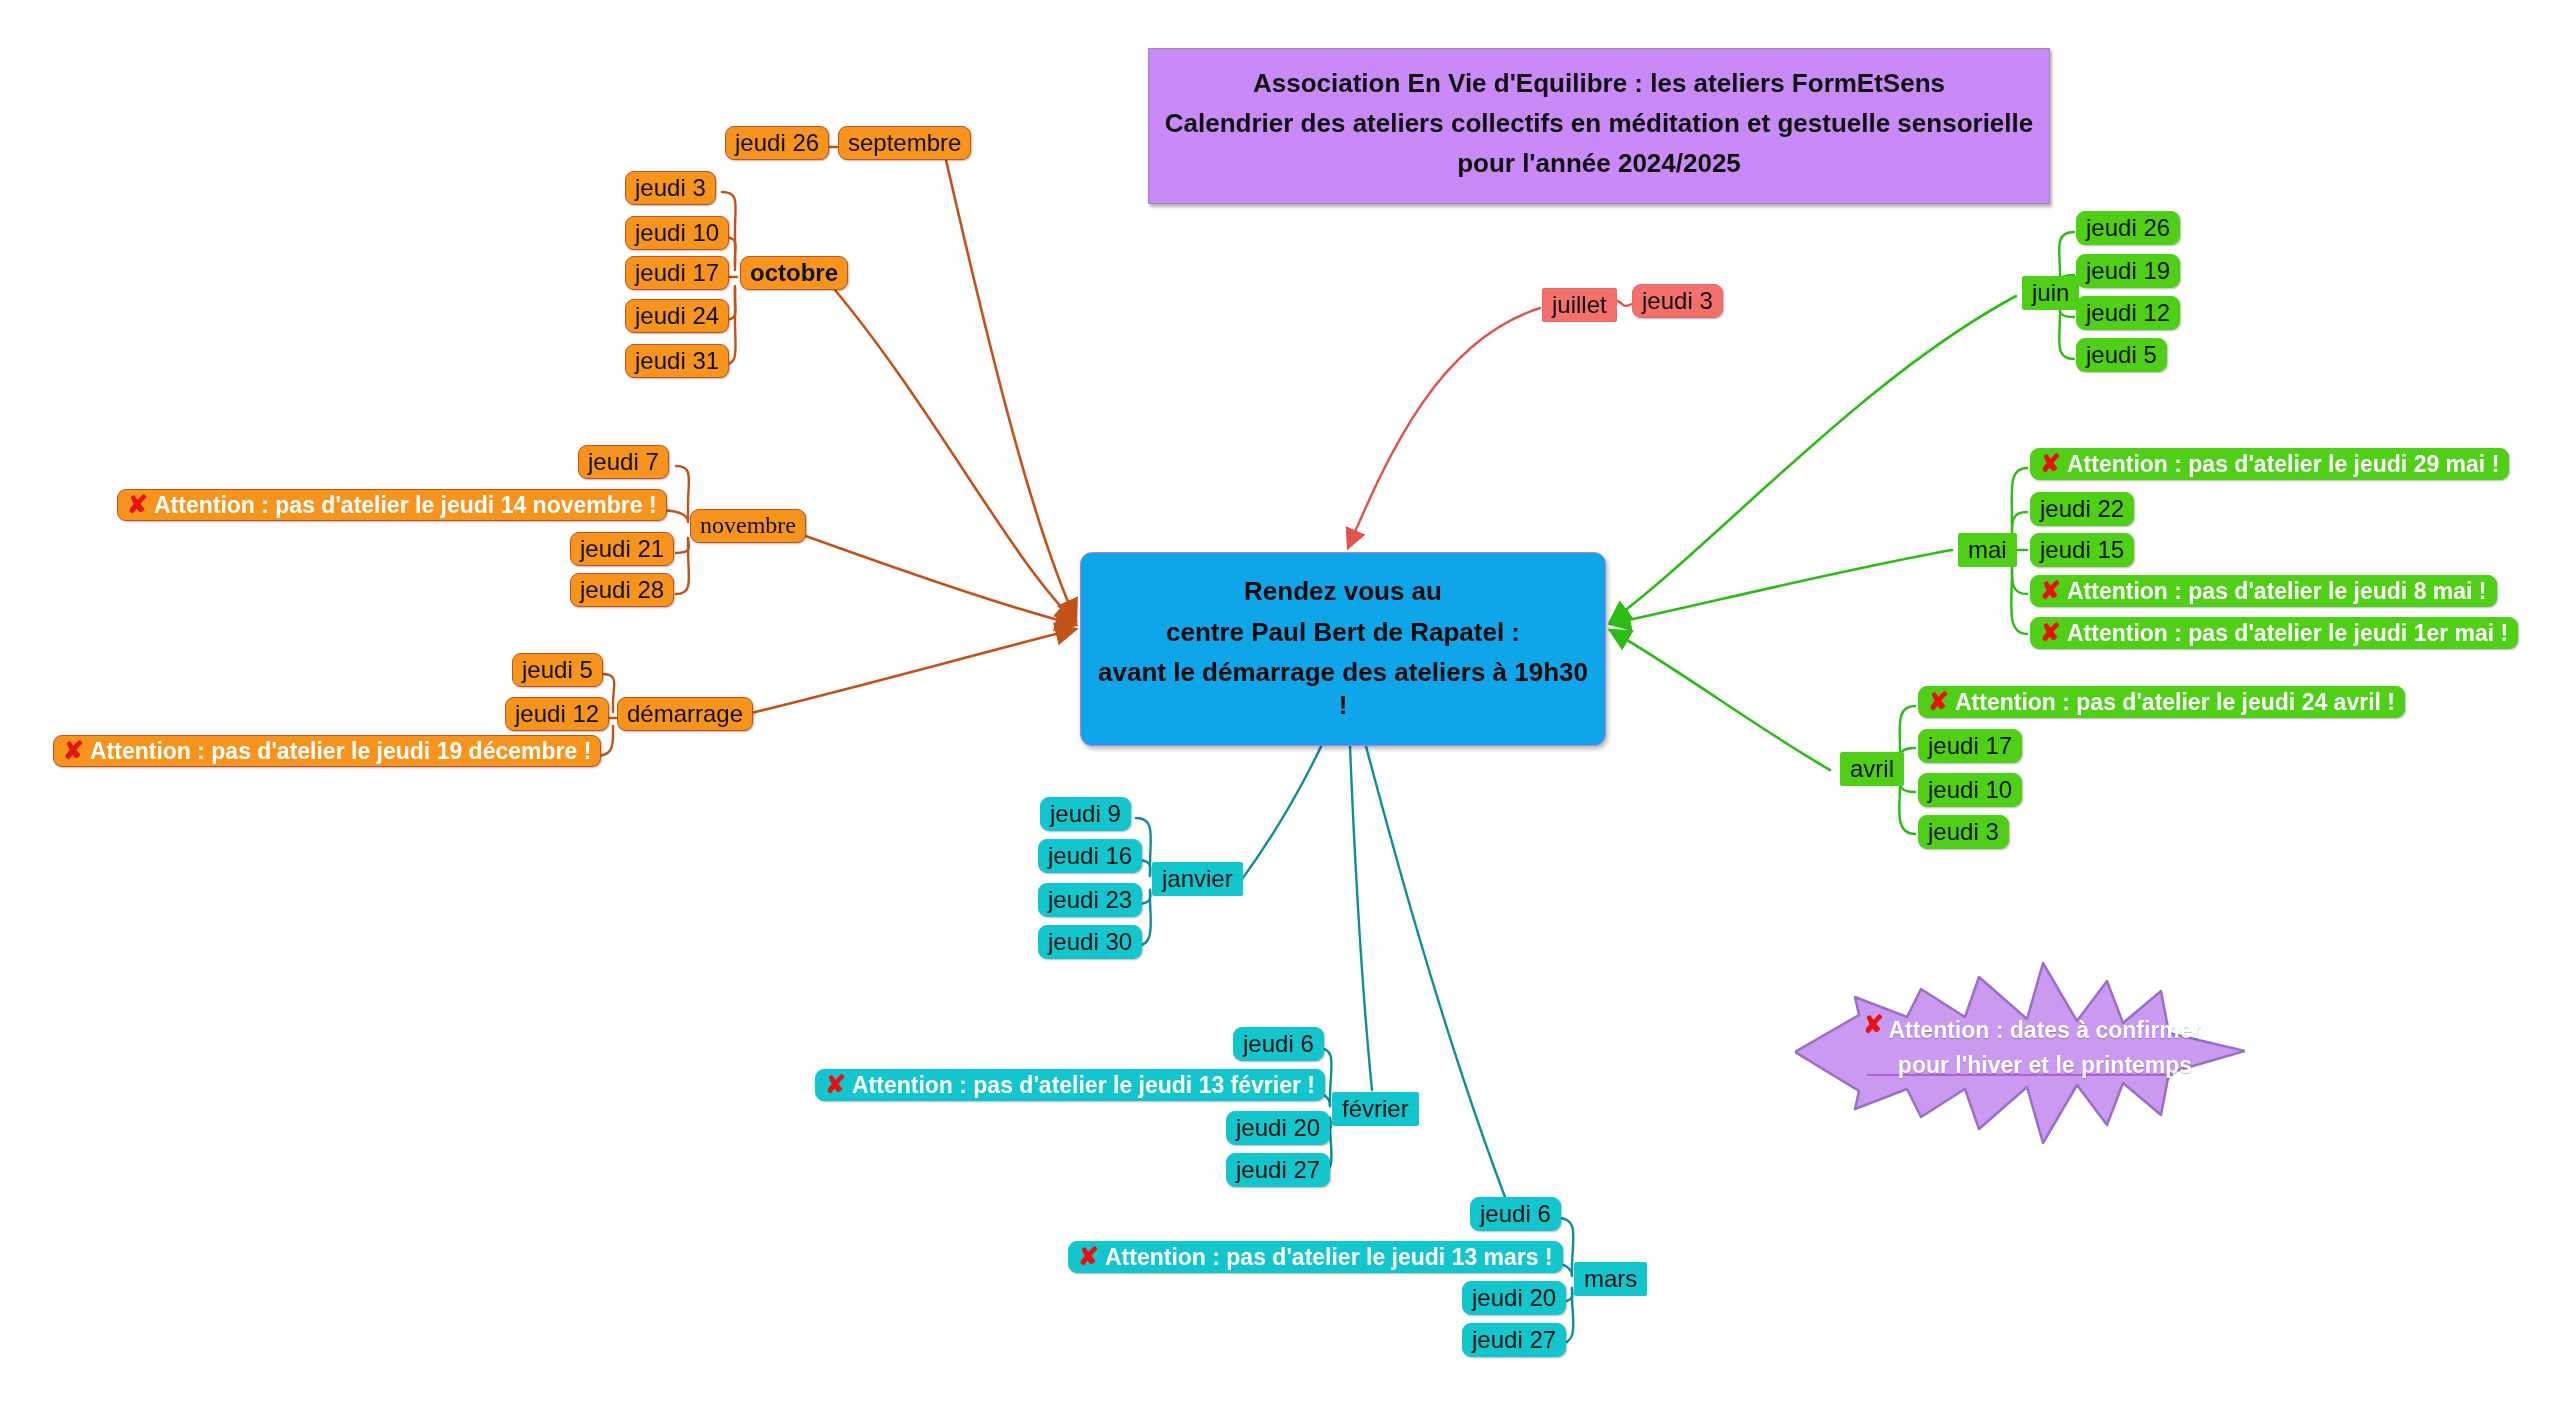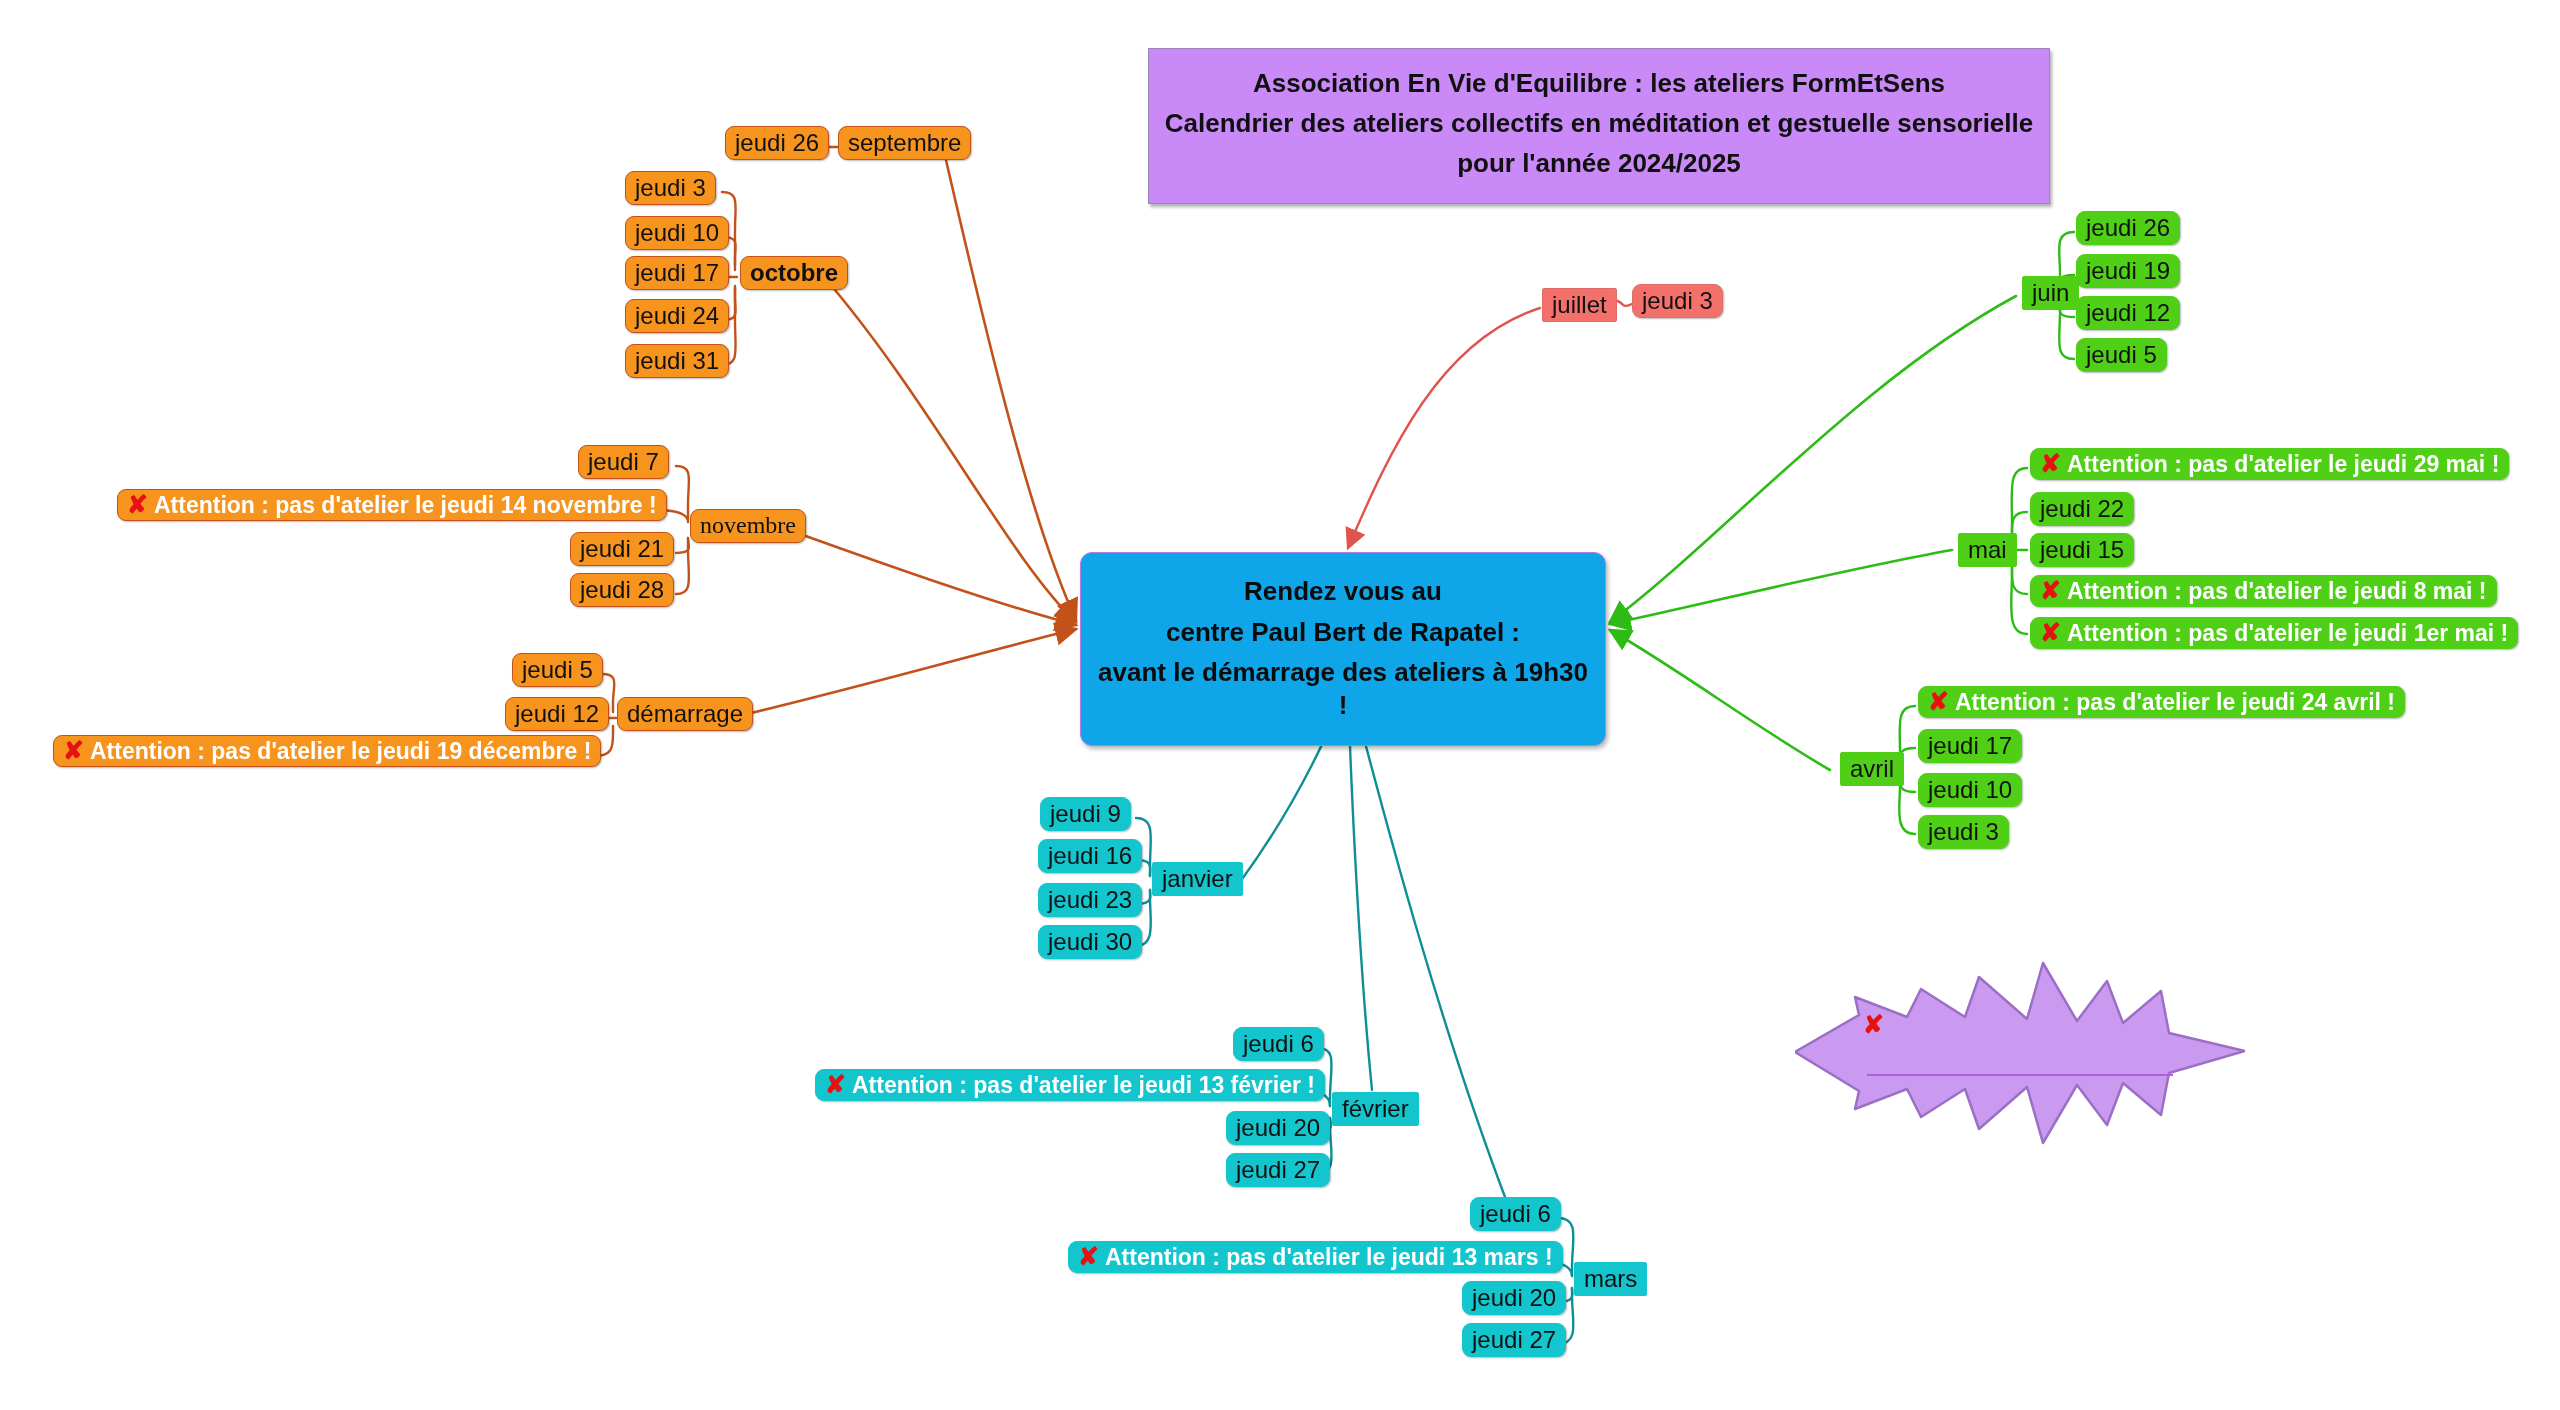--- a/index.html
+++ b/index.html
@@ -383,15 +383,19 @@
     <span>jeudi 3</span>
   </div>
 
   <div id="burst">
     <svg width="450" height="195" viewBox="0 0 450 195">
       <polygon points="0,97 64,60 60,42 112,62 126,34 170,62 184,22 232,64 248,8 282,66 312,26 328,68 366,36 374,78 450,96
                 374,118 366,160 328,128 312,170 282,130 248,188 232,132 184,174 170,134 126,162 112,134 60,154 64,136" fill="#C99AF0" stroke="#9A6FC4" stroke-width="2.5" stroke-linejoin="round"></polygon>
       <line x1="72" y1="120" x2="378" y2="120" stroke="#B05FE0" stroke-width="2"></line>
     </svg>
     <span class="bx">✘</span>
+    <div class="btext">
+      <div>Attention : dates à confirmer</div>
+      <div>pour l'hiver et le printemps</div>
+    </div>
   </div>
 
 </div>
 
 </body></html>

